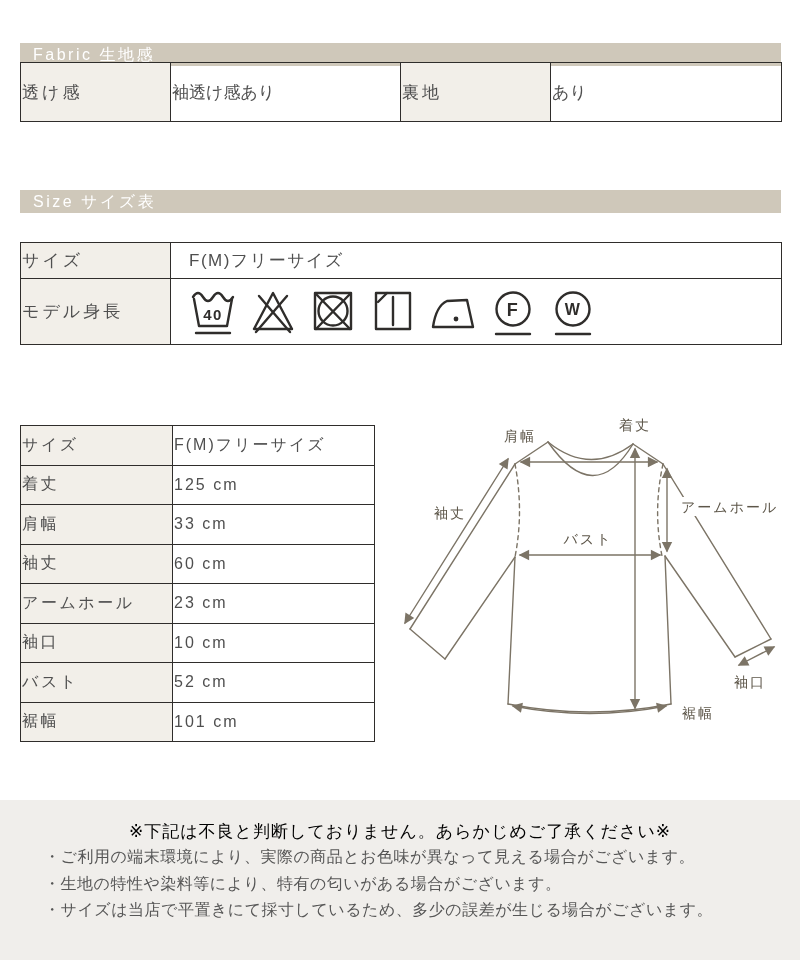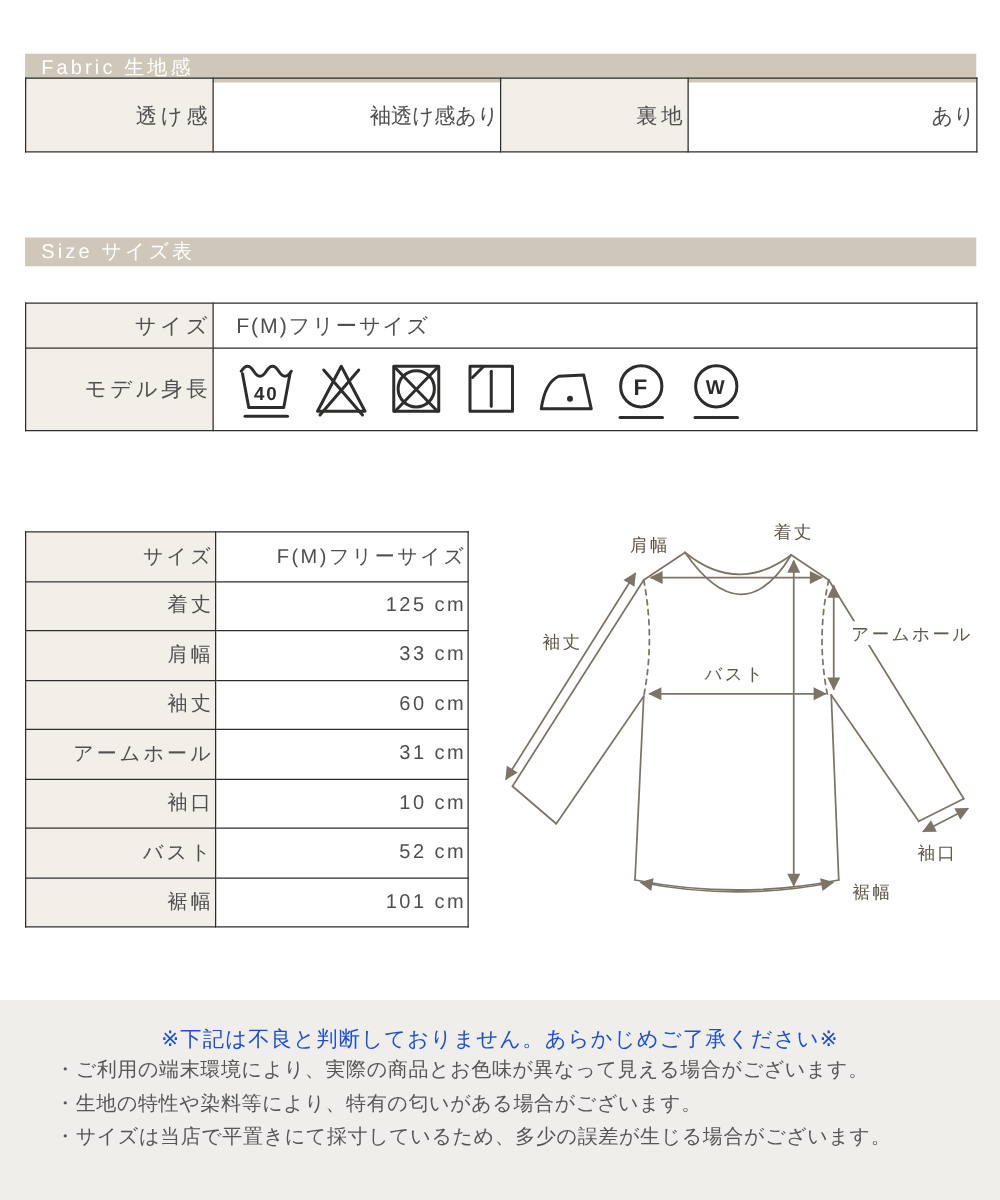--- a/index.html
+++ b/index.html
@@ -12,21 +12,21 @@
   .section-bar{
     left:20px;width:761px;height:23px;
     background:#cfc8ba;color:#ffffff;
     font-size:16px;letter-spacing:2.5px;
     line-height:24px;padding-left:13px;
     box-sizing:border-box;font-weight:500;
   }
   table{border-collapse:collapse;table-layout:fixed;}
   td{
     border:1.6px solid #2f2d2b;
-    text-align:right;vertical-align:middle;
+    text-align:left;vertical-align:middle;
     color:#4f4f4f;overflow:hidden;
   }
   .lbl{background:#f2efe9;letter-spacing:3px;}
   
   .fabric-tbl{left:20px;top:62px;}
   .fabric-tbl td{font-size:17px;height:56px;}
   
   .info-tbl{left:20px;top:242px;}
   .info-tbl td{font-size:17px;}
   .info-tbl .val{text-align:left;padding-left:18px;letter-spacing:1.5px;}
@@ -40,21 +40,21 @@
   
   .diagram{left:398px;top:414px;}
   .diagram text{
     font-family:"Liberation Sans","DejaVu Sans",sans-serif;
     font-size:14px;letter-spacing:2px;fill:#5d5649;font-weight:500;
   }
   
   .notice{left:0;top:800px;width:800px;height:160px;background:#f0eeeb;}
   .notice-heading{
     text-align:center;padding-top:20px;font-size:17px;
-    color:#1d4ed8;letter-spacing:1px;
+    color:#000000;letter-spacing:1px;
   }
   .notice-items{margin-top:1px;padding-left:44px;}
   .notice-item{font-size:16px;line-height:26.5px;color:#565656;letter-spacing:0.5px;}
 </style>
 </head>
 <body>
 
 <div class="abs section-bar" style="top:43px;">Fabric 生地感</div>
 
 <table class="abs fabric-tbl">
@@ -163,21 +163,21 @@
   <tr>
     <td class="lbl">肩幅</td>
     <td>33 cm</td>
   </tr>
   <tr>
     <td class="lbl">袖丈</td>
     <td>60 cm</td>
   </tr>
   <tr>
     <td class="lbl">アームホール</td>
-    <td>31 cm</td>
+    <td>23 cm</td>
   </tr>
   <tr>
     <td class="lbl">袖口</td>
     <td>10 cm</td>
   </tr>
   <tr>
     <td class="lbl">バスト</td>
     <td>52 cm</td>
   </tr>
   <tr>

